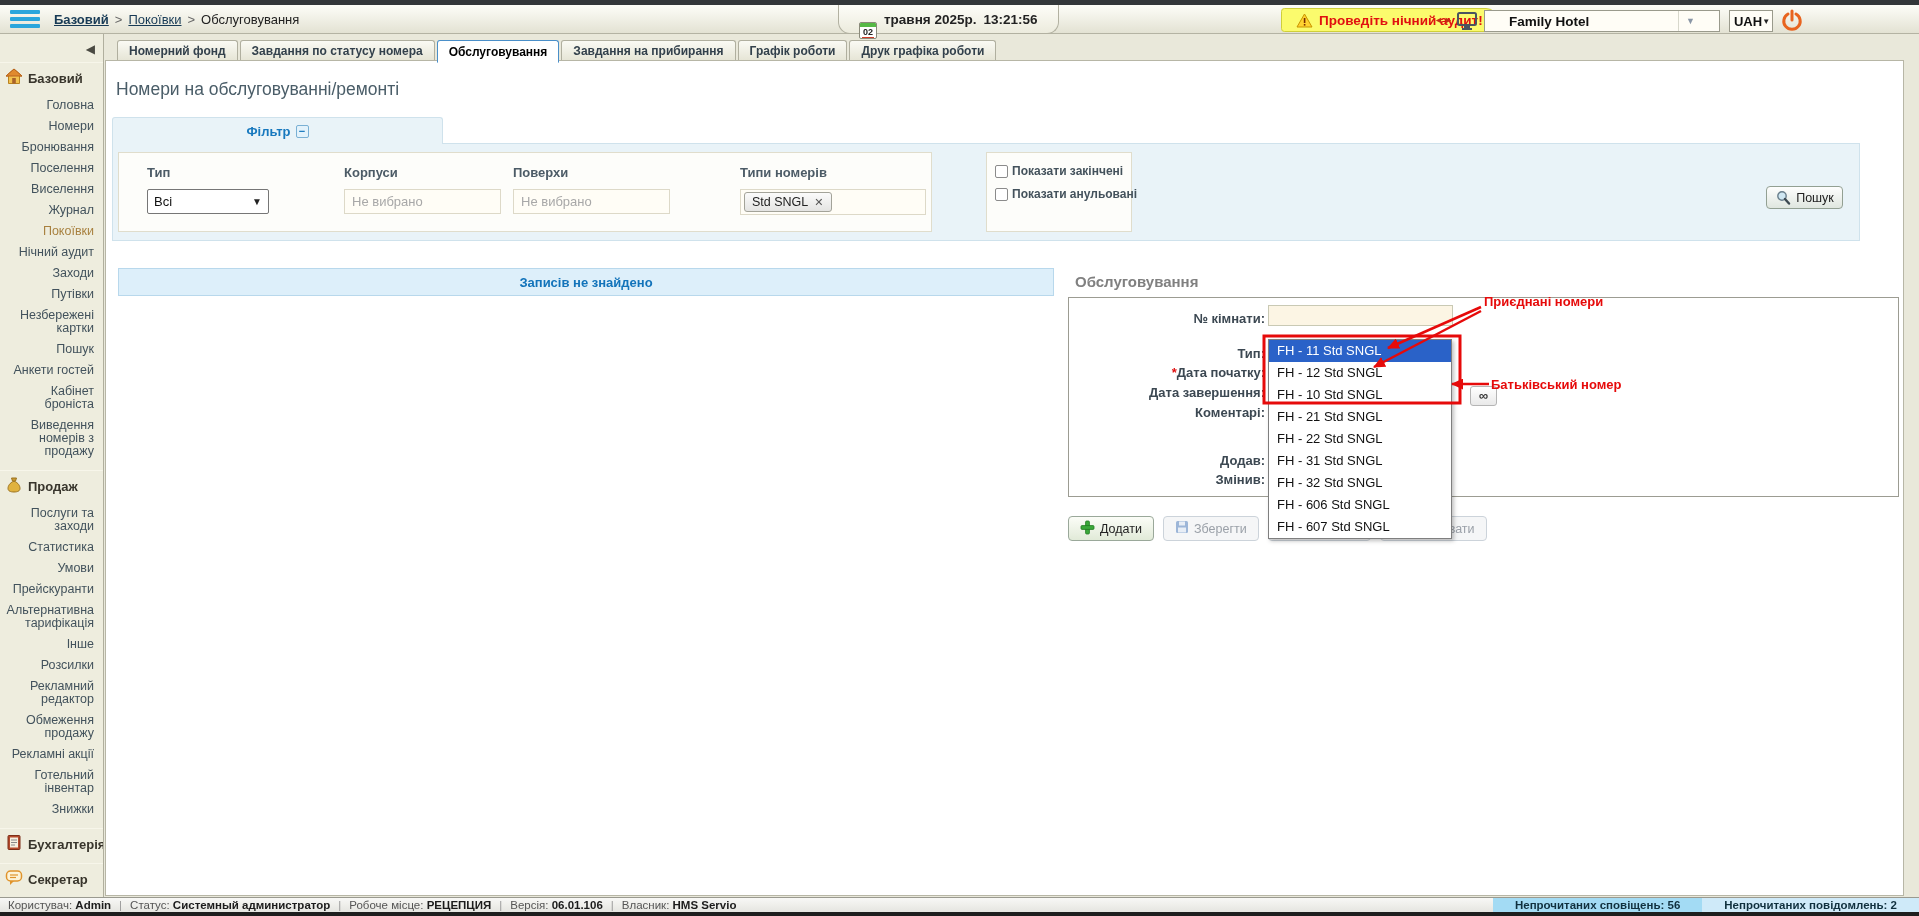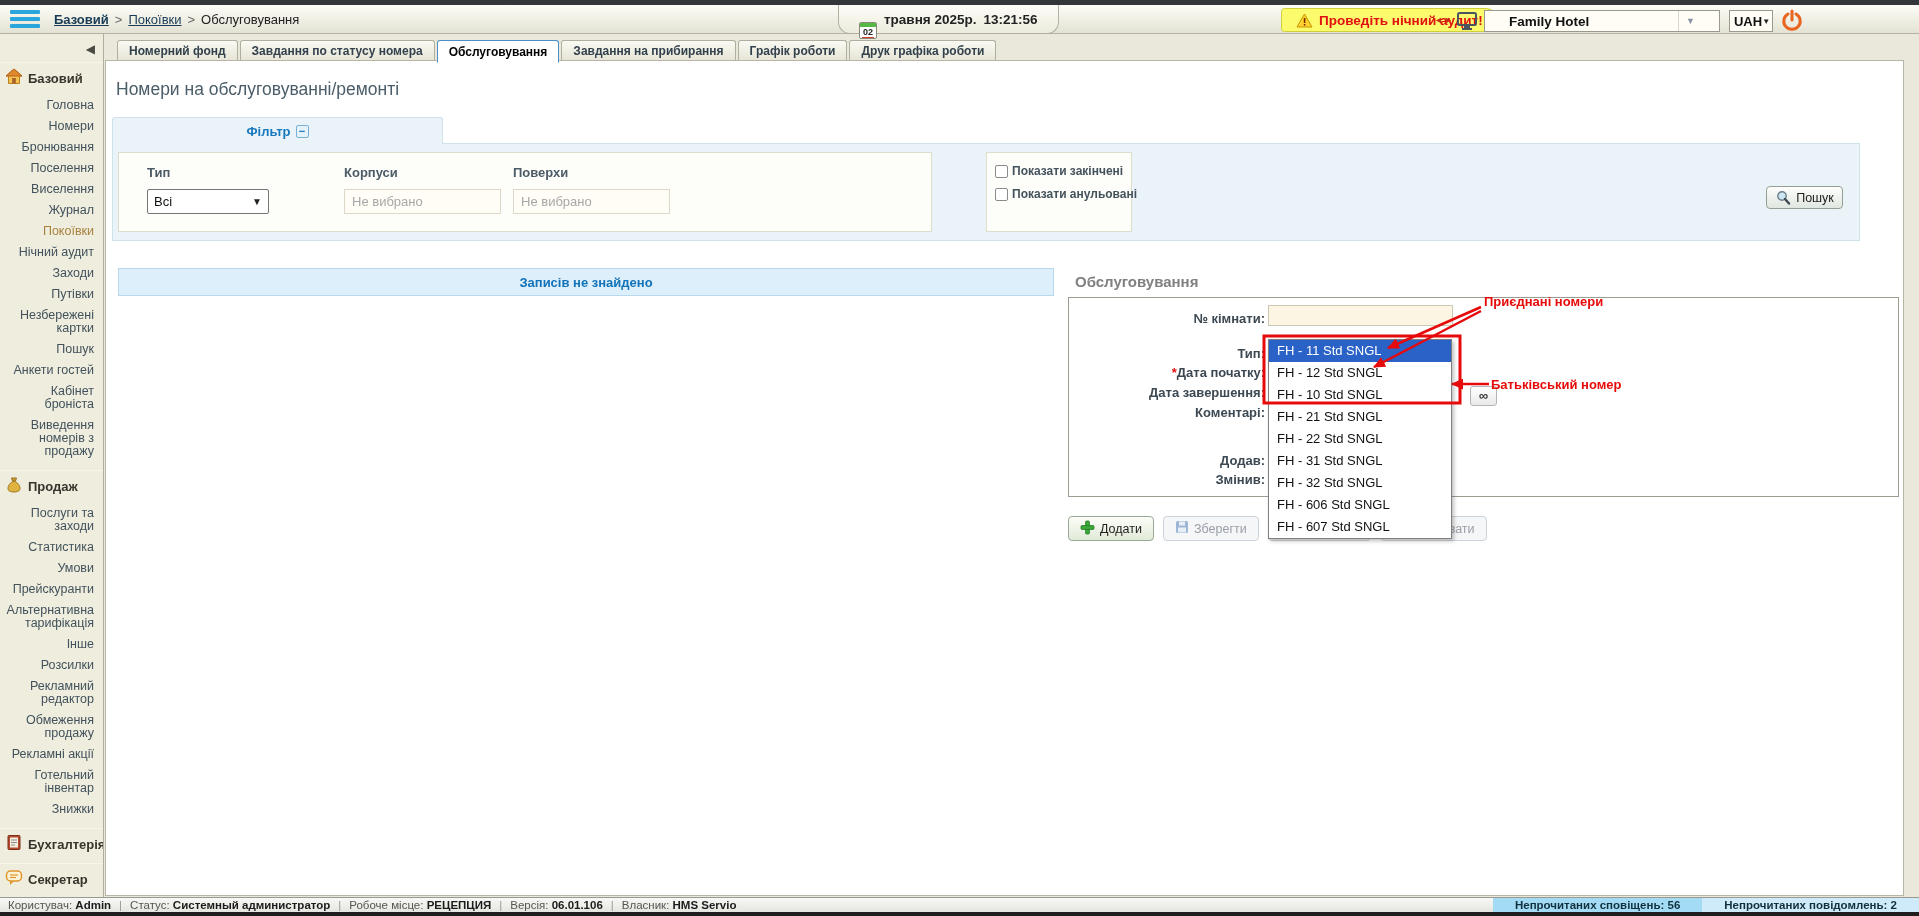--- a/index.html
+++ b/index.html
@@ -354,20 +354,29 @@
     </div>
   </div>
   <div class="f-col" style="left:225px">
     <div class="f-label">Корпуси</div>
     <input class="f-input" placeholder="Не вибрано" style="">
   </div>
   <div class="f-col" style="left:394px">
     <div class="f-label">Поверхи</div>
     <input class="f-input" placeholder="Не вибрано" style="">
   </div>
+  <div class="f-col" style="left:621px">
+    <div class="f-label">Типи номерів</div>
+    <div class="chip-box">
+      <span class="chip">
+        <span>Std SNGL</span>
+        <span class="chip-x">✕</span>
+      </span>
+    </div>
+  </div>
 </div>
 
 <div class="checks-box" id="checks">
     <div class="check-row">
       <span class="check-sq"></span>
       <span class="check-lbl">Показати закінчені</span>
     </div>
     <div class="check-row">
       <span class="check-sq"></span>
       <span class="check-lbl">Показати анульовані</span>

